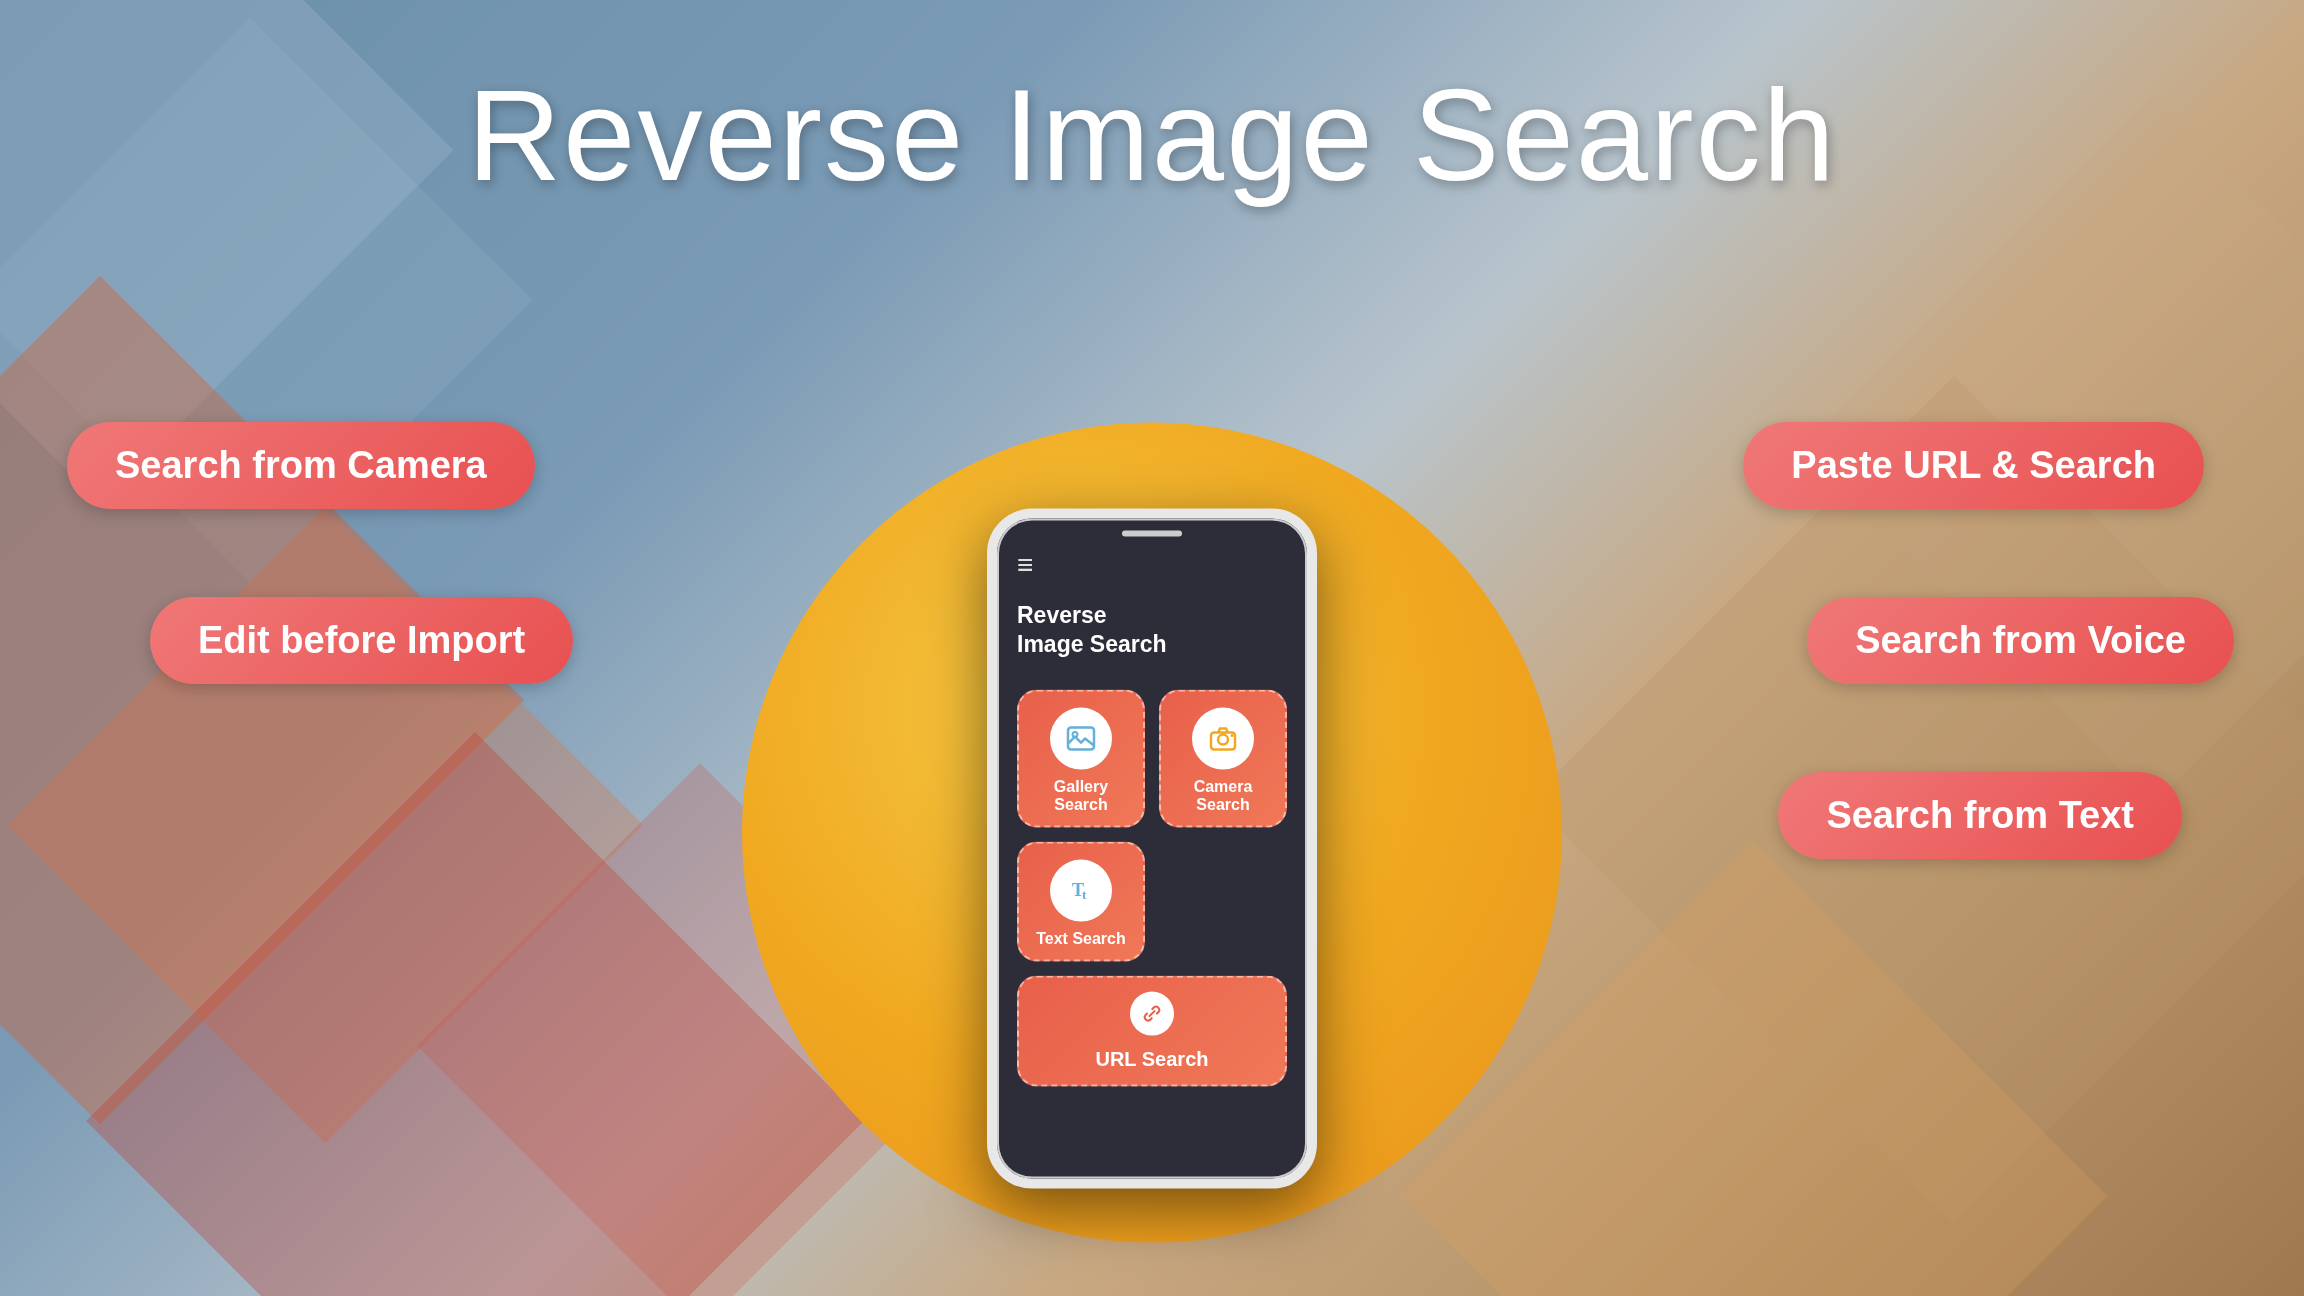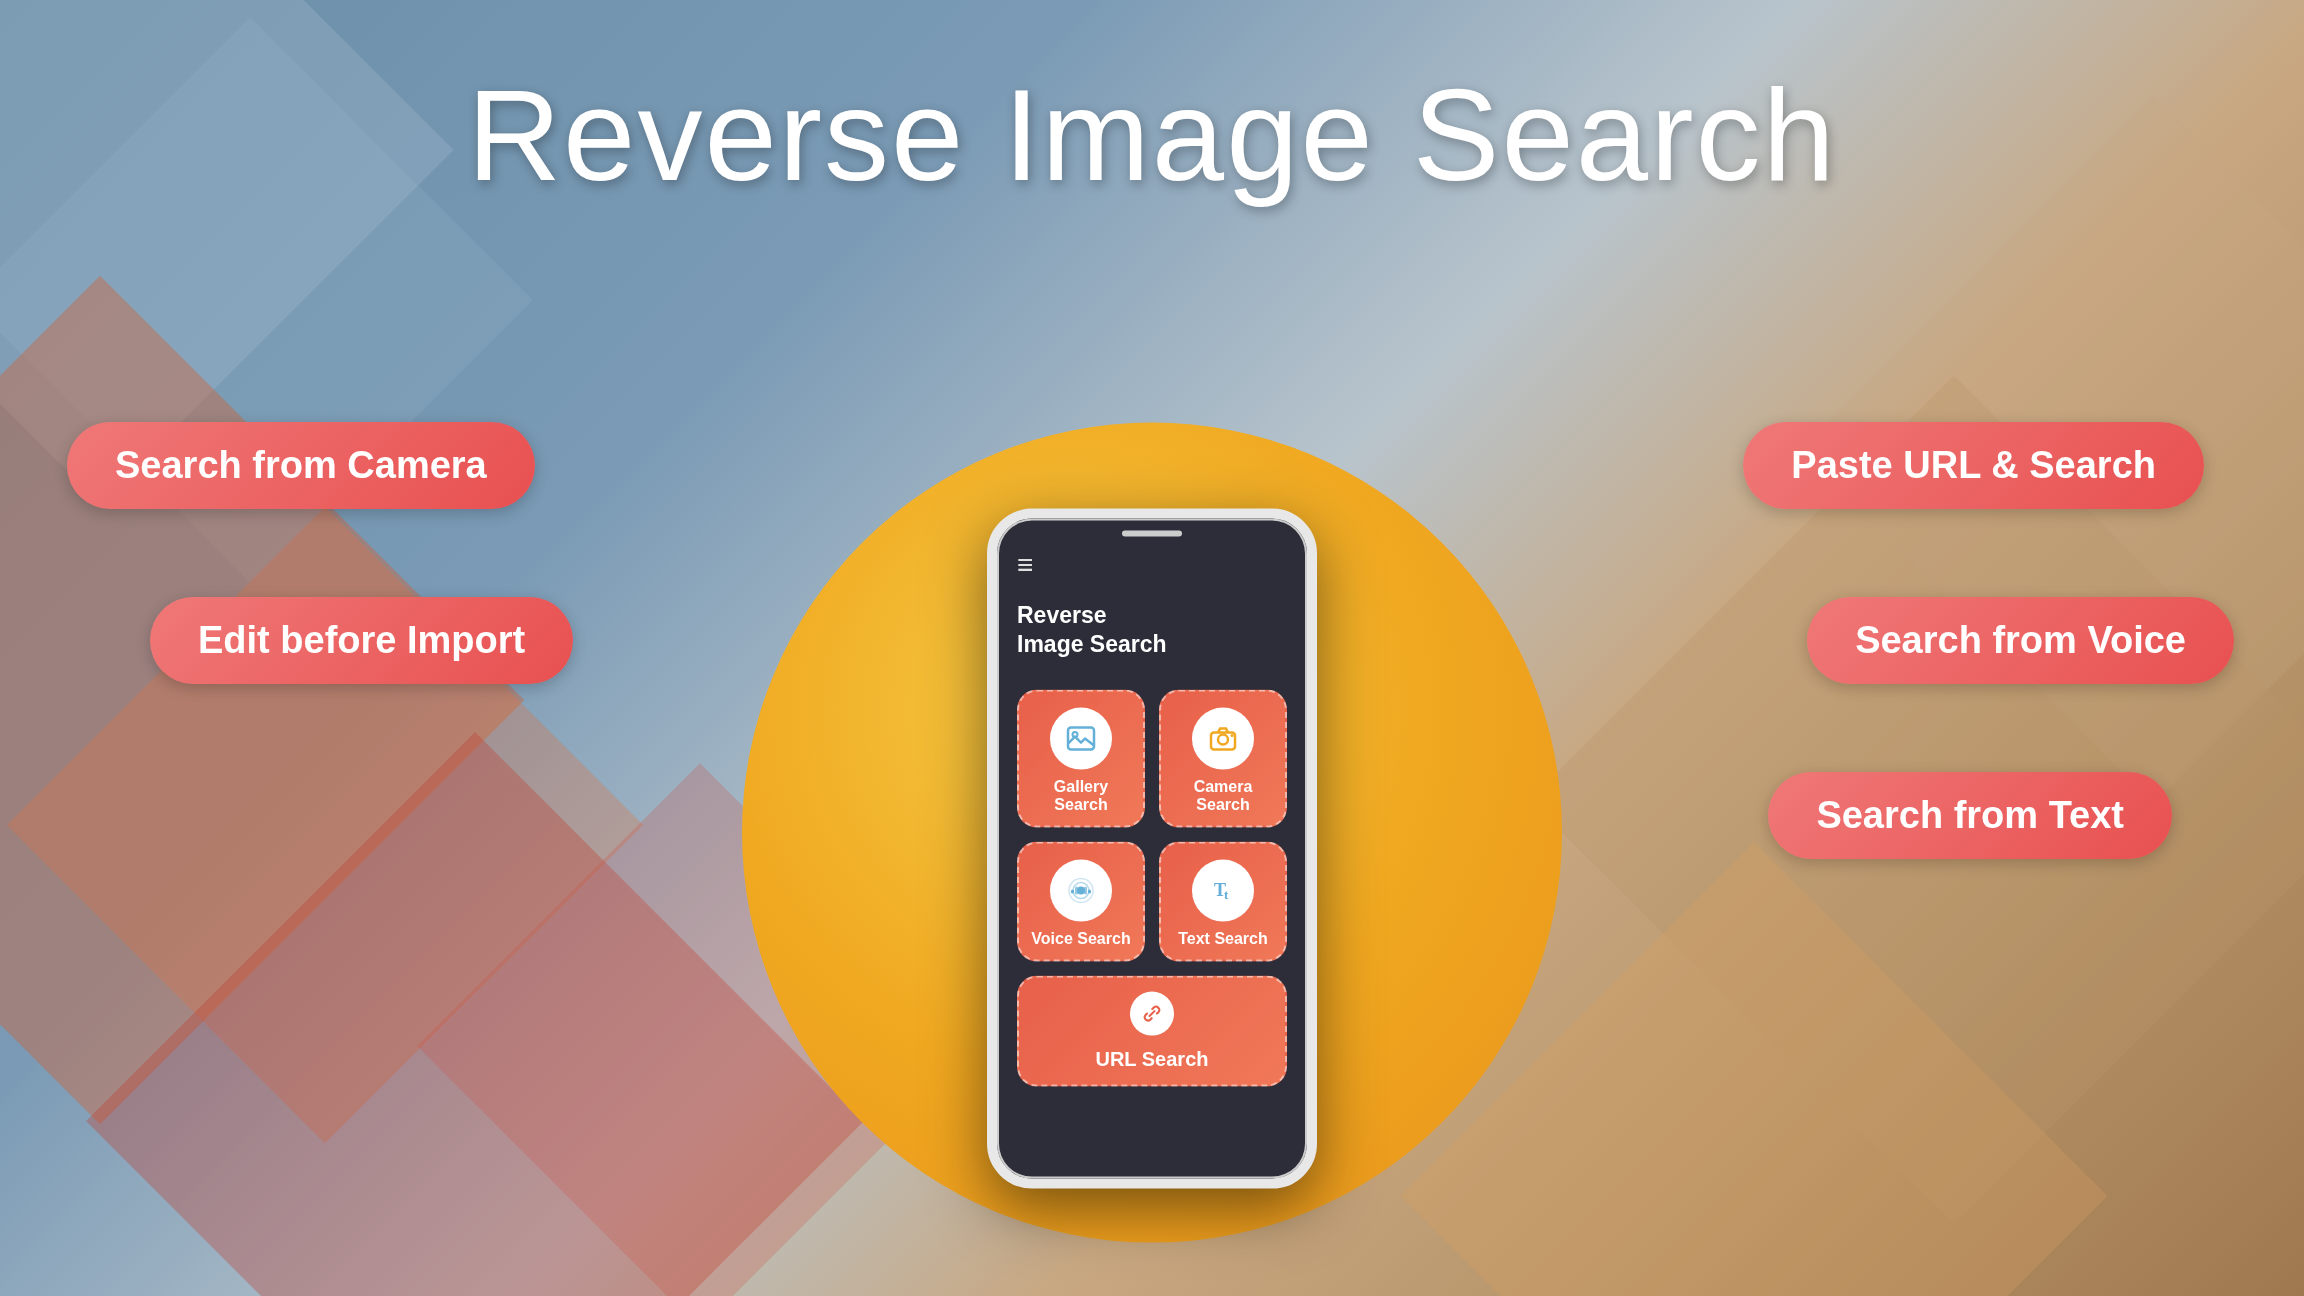--- a/index.html
+++ b/index.html
@@ -242,21 +242,21 @@
       right: 100px;
       top: 185px;
     }
 
     .label-search-voice {
       right: 70px;
       top: 360px;
     }
 
     .label-search-text {
-      right: 132px;
+      right: 122px;
       top: 535px;
     }
 
   </style>
 </head>
 <body>
 
 <div class="bg-layer"></div>
 
 <div class="diamond-pattern">
@@ -309,36 +309,20 @@
                 <svg viewBox="0 0 34 34" fill="none">
                   <circle cx="17" cy="18" r="5" stroke="#f0a820" stroke-width="2.5"></circle>
                   <rect x="5" y="11" width="24" height="17" rx="3" stroke="#f0a820" stroke-width="2.5"></rect>
                   <path d="M12 11l2-4h6l2 4" stroke="#f0a820" stroke-width="2.5"></path>
                   <circle cx="26" cy="14" r="1.5" fill="#f0a820"></circle>
                 </svg>
               </div>
               <span class="btn-label">Camera Search</span>
             </div>
 
-            <div class="app-btn">
-              <div class="icon-circle">
-                <svg viewBox="0 0 34 34" fill="none">
-
-                  <circle cx="17" cy="17" r="12" stroke="#64b0d8" stroke-width="1.5" opacity="0.3"></circle>
-                  <circle cx="17" cy="17" r="8" stroke="#64b0d8" stroke-width="1.5" opacity="0.5"></circle>
-                  <circle cx="17" cy="17" r="4" fill="#64b0d8"></circle>
-
-                  <rect x="7" y="16" width="3" height="4" rx="1.5" fill="#64b0d8"></rect>
-                  <rect x="11" y="13" width="3" height="8" rx="1.5" fill="#64b0d8" opacity="0.7"></rect>
-                  <rect x="20" y="13" width="3" height="8" rx="1.5" fill="#64b0d8" opacity="0.7"></rect>
-                  <rect x="24" y="16" width="3" height="4" rx="1.5" fill="#64b0d8"></rect>
-                </svg>
-              </div>
-              <span class="btn-label">Voice Search</span>
-            </div>
 
             <div class="app-btn">
               <div class="icon-circle">
                 <svg viewBox="0 0 34 34" fill="none">
                   <text x="8" y="22" font-size="18" font-weight="bold" fill="#64b0d8" font-family="serif">T</text>
                   <text x="18" y="25" font-size="13" font-weight="bold" fill="#64b0d8" font-family="serif">t</text>
                 </svg>
               </div>
               <span class="btn-label">Text Search</span>
             </div>

